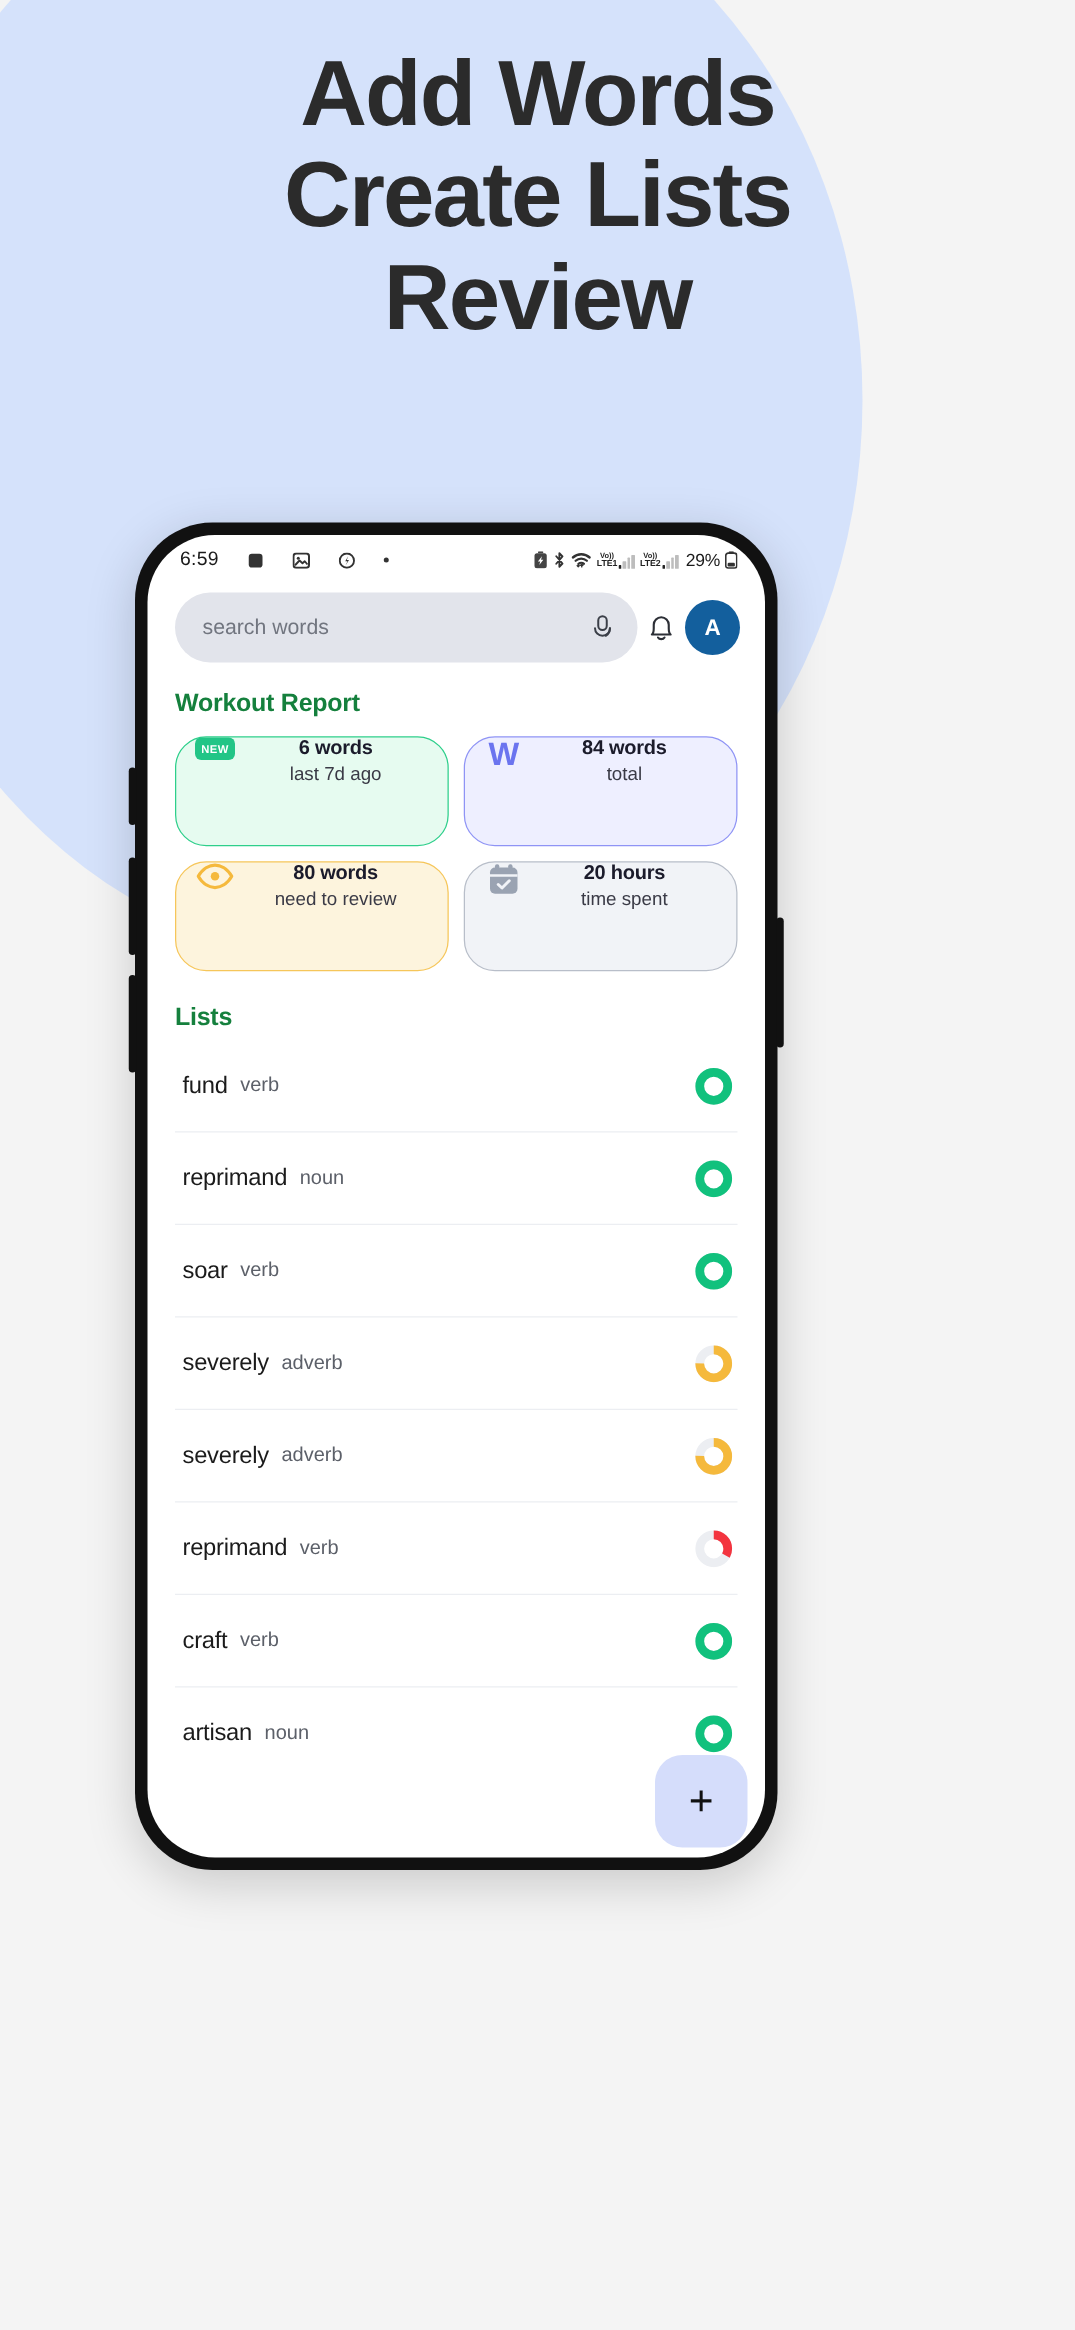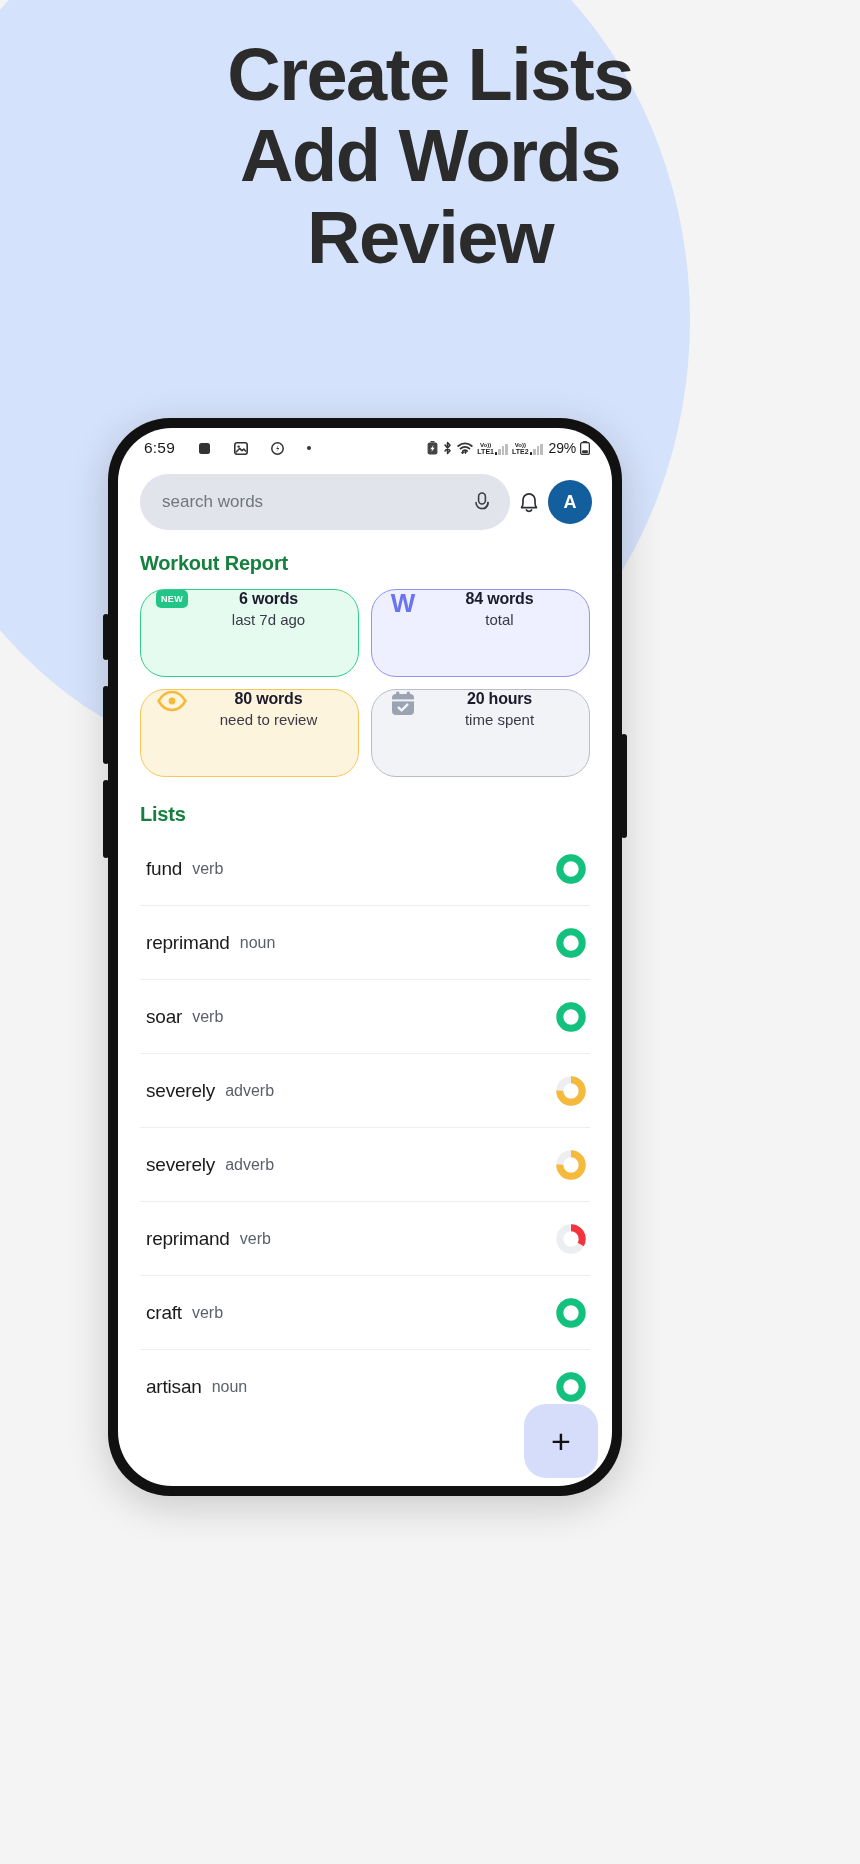--- a/index.html
+++ b/index.html
@@ -195,22 +195,22 @@
 </style>
 </head>
 <body>
 
 <div id="page">
 
   <div class="blob"></div>
 
   <div class="hero">
     <div class="hero-lines">
+      <div>Add Words</div>
       <div>Create Lists</div>
-      <div>Add Words</div>
       <div>Review</div>
     </div>
   </div>
 
   <div class="phone">
     <div class="phone-btn btn-l1"></div>
     <div class="phone-btn btn-l2"></div>
     <div class="phone-btn btn-l3"></div>
     <div class="phone-btn btn-r1"></div>
 

